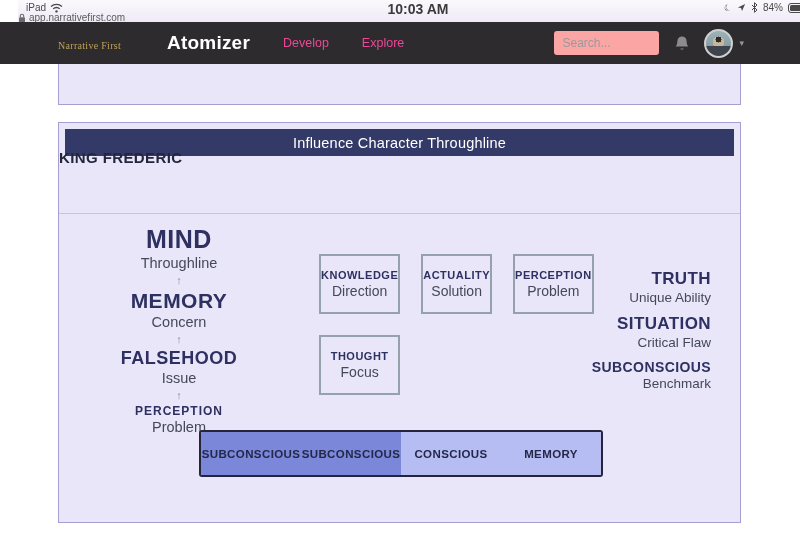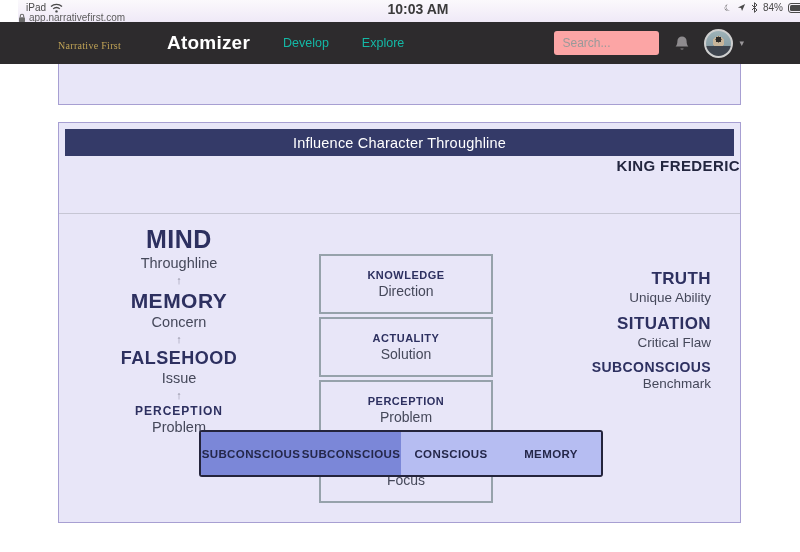--- a/index.html
+++ b/index.html
@@ -25,21 +25,21 @@
     font-size:10px;color:#4a4a4a;}
   .sb-moon{font-size:9px;color:#4a4a4a;transform:rotate(-20deg);display:inline-block;}
 
   
   .navbar{position:absolute;left:0;top:22px;width:800px;height:42px;background:var(--nav-bg);
     display:flex;align-items:center;padding:0 56px 0 58px;}
   .brand{display:flex;align-items:baseline;cursor:pointer;gap:40px;}
   .brand-prefix{font-family:"Liberation Serif",serif;font-size:10px;color:var(--brand-gold);
     letter-spacing:.3px;}
   .brand-name{font-size:19px;font-weight:bold;color:#ffffff;margin-left:6px;letter-spacing:.2px;}
-  .nav-link{font-size:12.5px;color:#14b8a6;margin-left:33px;cursor:pointer;}
+  .nav-link{font-size:12.5px;color:#ec4899;margin-left:33px;cursor:pointer;}
   .nav-spacer{flex:1;}
   .search-input{width:105px;height:24px;border:none;border-radius:3px;background:#fca5a5;
     font-size:12px;padding:0 8px;color:#333;outline:none;}
   .search-input::placeholder{color:#9a9a9a;}
   .bell{margin-left:15px;margin-right:14px;display:flex;align-items:center;cursor:pointer;}
   .avatar{width:29px;height:29px;border-radius:50%;border:2px solid #cfcfcf;cursor:pointer;
     background:
       linear-gradient(180deg,rgba(40,40,46,0) 60%,#3e444e 61%),
       radial-gradient(circle at 50% 34%,#2c2a28 0 14%,rgba(0,0,0,0) 15%),
       radial-gradient(circle at 50% 44%,#c8b59a 0 30%,rgba(0,0,0,0) 31%),
@@ -47,35 +47,35 @@
   .caret{font-size:9px;color:#9a979a;margin-left:6px;cursor:pointer;}
 
   
   .card-partial{position:absolute;left:58px;top:64px;width:683px;height:41px;
     background:var(--card-bg);border:1px solid var(--card-border);border-top:none;}
   .card-main{position:absolute;left:58px;top:122px;width:683px;height:401px;
     background:var(--card-bg);border:1px solid var(--card-border);}
   .card-header{position:absolute;left:6px;top:6px;right:6px;height:27px;background:var(--header-bg);
     color:#fff;font-size:14.5px;display:flex;align-items:center;justify-content:center;
     letter-spacing:.2px;}
-  .character{position:absolute;left:0;right:0;top:34px;text-align:right;font-size:15px;
+  .character{position:absolute;left:0;right:0;top:26px;text-align:left;font-size:15px;
     font-weight:bold;color:#23263f;letter-spacing:.4px;}
   .divider{position:absolute;left:0;right:0;top:90px;border-top:1px solid #c6c6d4;}
 
   
   .hierarchy{position:absolute;left:20px;top:102px;width:200px;text-align:center;color:var(--navy-text);}
   .h-term{font-weight:bold;letter-spacing:.5px;cursor:pointer;}
   .t0{font-size:25px;} .t1{font-size:21px;} .t2{font-size:18px;}
   .t3{font-size:12px;letter-spacing:1px;}
   .h-role{font-size:14.5px;color:var(--role-text);margin-top:1px;}
   .h-arrow{font-size:11px;color:#8f8fa0;margin:3px 0;}
 
   
   .matrix{position:absolute;left:260px;top:131px;width:174px;display:grid;
-    grid-template-columns:1fr;gap:3px;}
+    grid-template-columns:1fr 1fr 1fr;gap:21px;}
   .cell{border:2px solid var(--grid-border);height:60px;display:flex;flex-direction:column;
     align-items:center;justify-content:center;cursor:pointer;}
   .cell-term{font-size:11px;font-weight:bold;color:var(--navy-text);letter-spacing:.5px;}
   .cell-role{font-size:14px;color:var(--role-text);margin-top:2px;}
 
   
   .attributes{position:absolute;left:472px;top:146px;width:180px;text-align:right;}
   .a-item{margin-bottom:9px;}
   .a-term{font-size:17px;font-weight:bold;color:var(--navy-text);letter-spacing:.4px;cursor:pointer;}
   .a-term.small{font-size:14px;}

